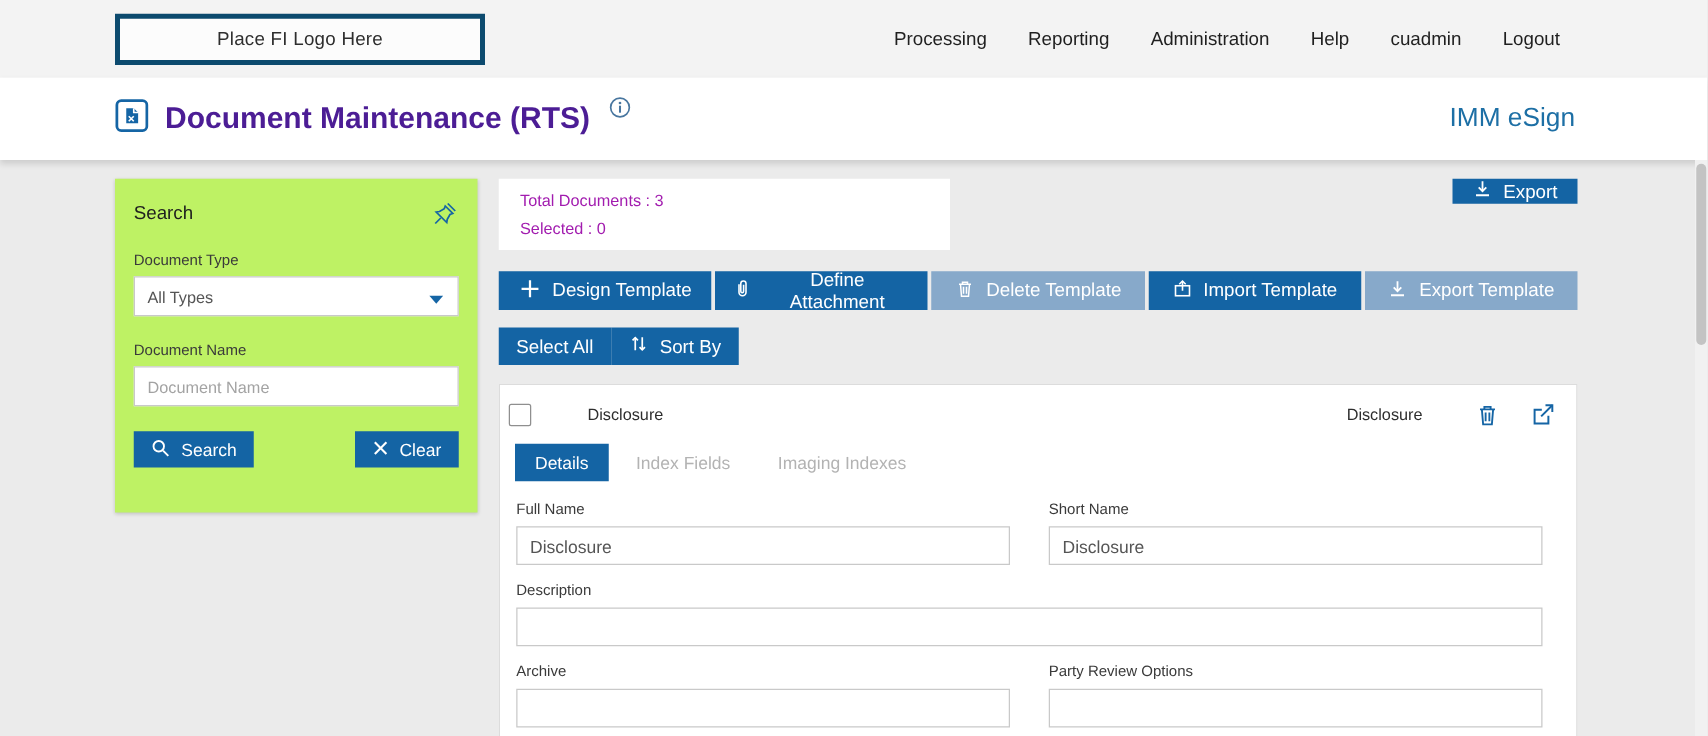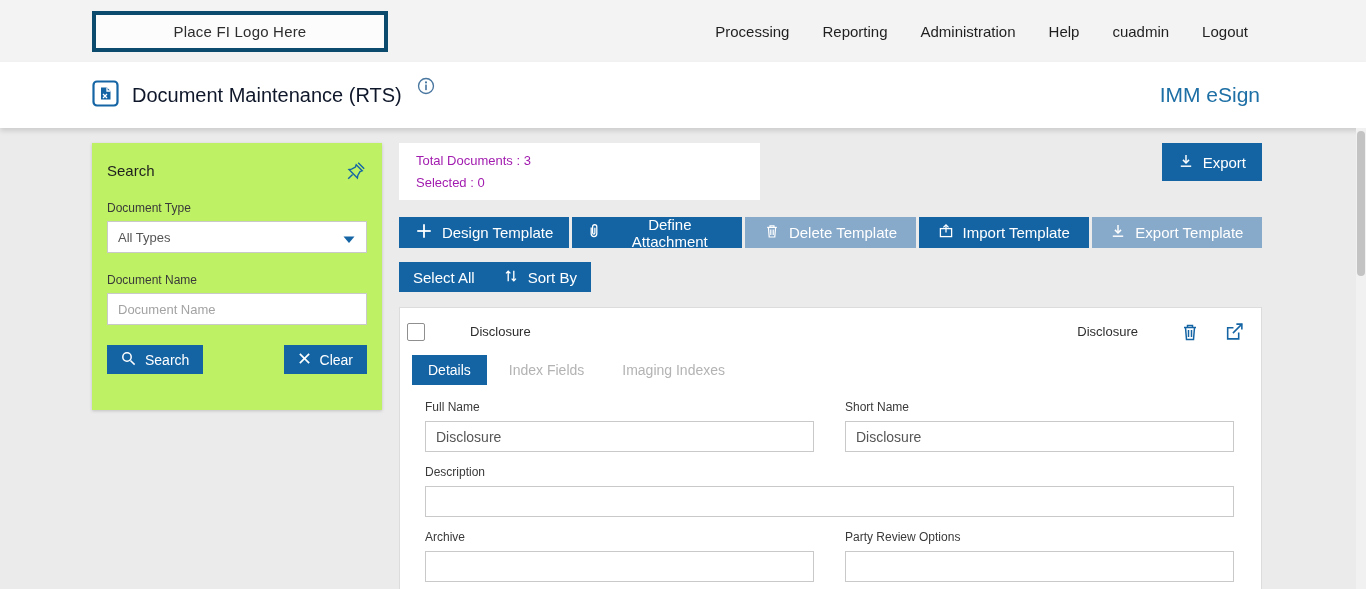--- a/index.html
+++ b/index.html
@@ -7,21 +7,21 @@
 
   
   .topbar { height:62px; background:#f3f3f3; display:flex; align-items:center; }
   .logo-box { margin-left:92px; width:296px; height:41px; border:4px solid #0c4a6e; background:#fcfcfc; display:flex; align-items:center; justify-content:center; font-size:15px; color:#2e2e2e; letter-spacing:.2px; }
   .topnav { margin-left:auto; margin-right:118px; display:flex; gap:33px; font-size:15px; color:#1f1f1f; }
   .topnav a { cursor:pointer; text-decoration:none; color:#1f1f1f; }
 
   
   .header { height:66px; background:#ffffff; display:flex; align-items:center; box-shadow:0 3px 5px rgba(0,0,0,.13); position:relative; z-index:3; }
   .title-group { margin-left:92px; display:flex; align-items:center; gap:13px; }
-  .page-title { font-size:20px; font-weight:400; color:#0f172a; }
+  .page-title { font-size:24px; font-weight:700; color:#4c1d95; }
   .info-ic { margin-bottom:14px; margin-left:2px; cursor:pointer; }
   .brand { margin-left:auto; margin-right:106px; font-size:21px; color:#1d6fa5; }
 
   
   .main { display:flex; align-items:flex-start; gap:17px; padding:15px 0 0 92px; height:461px; }
 
   
   .search-card { width:290px; height:267px; background:#bef264; box-shadow:0 1px 3px rgba(0,0,0,.18); padding:17px 15px; }
   .search-head { display:flex; justify-content:space-between; align-items:center; }
   .search-title { font-size:15px; color:#1e1e1e; }
@@ -34,42 +34,42 @@
 
   
   .btn { background:#1464a4; color:#fff; border:none; font-family:inherit; font-size:14px; display:inline-flex; align-items:center; justify-content:center; gap:9px; cursor:pointer; padding:0 14px; height:29px; }
   .btn.muted { background:#87a9ca; }
   .btn svg { flex:none; }
 
   
   .content { width:863px; }
   .summary-row { display:flex; justify-content:space-between; align-items:flex-start; }
   .summary-box { width:361px; height:57px; background:#fff; padding:10px 17px; font-size:13px; color:#a21caf; display:flex; flex-direction:column; gap:7px; }
-  .export-btn { height:38px; font-size:15px; padding:0 16px; }
+  .export-btn { height:20px; font-size:15px; padding:0 16px; }
 
   .toolbar { margin-top:17px; display:flex; gap:3px;align-items:flex-end; }
   .toolbar .btn { flex:1; height:31px; font-size:15px; }
 
   .subbar { margin-top:14px; display:flex; justify-content:flex-start; }
   .subbar .btn { height:30px; font-size:15px; }
 
   
   .doc-card { margin-top:15px; background:#fff; border:1px solid #dcdcdc; height:285px; }
   .doc-head { display:flex; align-items:center; padding:13px 16px 0 7px; }
   .checkbox { width:18px; height:18px; border:1px solid #8f8f8f; background:#fff; border-radius:2px; cursor:pointer; }
   .doc-title { margin-left:45px; font-size:13px; color:#2e2e2e; }
   .doc-right { margin-left:auto; display:flex; align-items:center; gap:24px; }
   .doc-name-right { font-size:13px; color:#2e2e2e; margin-right:18px; }
   .ic-btn { cursor:pointer; color:#1565a5; display:inline-flex; }
 
   .tabs { margin:13px 12px 0 12px; display:flex; gap:6px; }
   .tab { padding:7px 16px; font-size:14px; color:#b3b3b3; cursor:pointer; background:transparent; border:none; font-family:inherit; }
   .tab.active { background:#1464a4; color:#fff; }
 
-  .doc-form { padding:15px 27px 0 25px; }
+  .doc-form { padding:15px 27px 0 13px; }
   .form-row { display:flex; gap:31px; margin-bottom:13px; }
   .field { flex:1; }
   .field label { display:block; font-size:12px; color:#3a3a3a; margin-bottom:7px; }
   .field input { width:100%; height:31px; border:1px solid #c9c9c9; padding:0 10px; font-size:14px; color:#555; font-family:inherit; background:#fff; }
 
   
   .scrollbar { position:absolute; right:0; top:128px; bottom:0; width:10px; background:#f1f1f1; z-index:5; }
   .scrollbar .thumb { position:absolute; top:3px; left:1px; width:8px; height:145px; background:#c3c3c3; border-radius:4px; cursor:pointer; }
 </style>
 </head>

